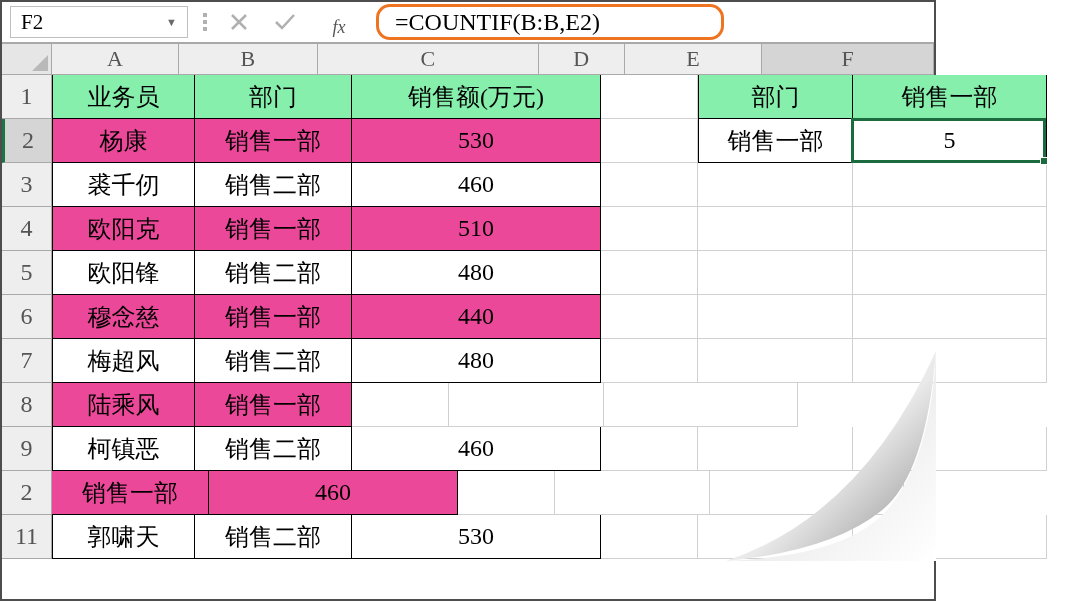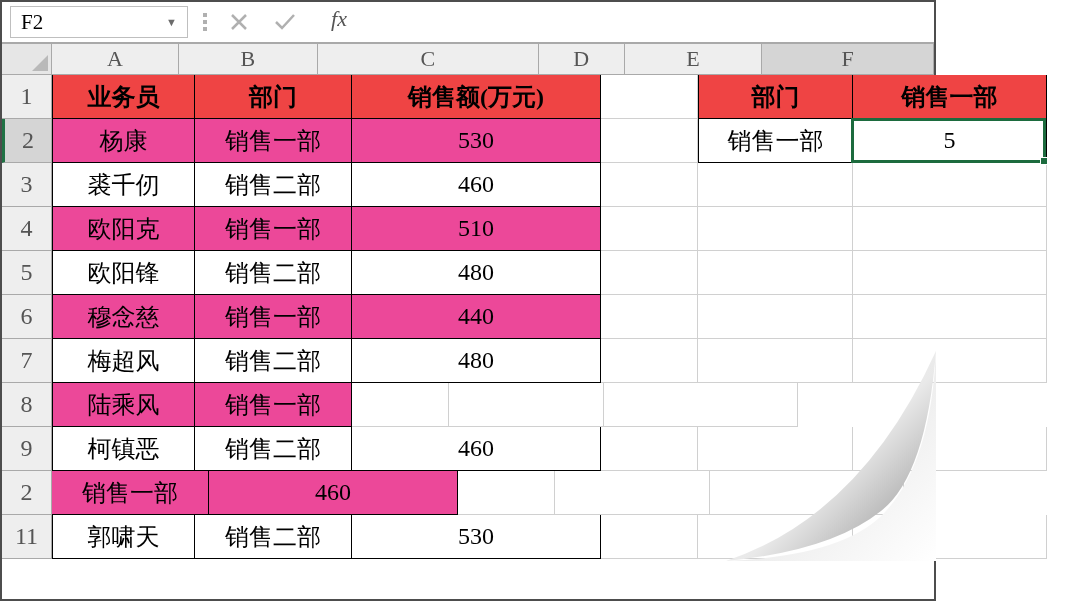--- a/index.html
+++ b/index.html
@@ -6,42 +6,42 @@
     body { background: #fff; width: 1077px; height: 603px; position: relative; overflow: hidden; }
     .outer-frame { border: 2px solid #4d4d4d; width: 936px; height: 601px; position: relative; background: #fff; }
     
     
     .formula-bar { display: flex; align-items: center; height: 42px; border-bottom: 2px solid #a9a9a9; padding: 4px 8px; gap: 12px; font-family: "Microsoft YaHei", Arial, sans-serif; }
     .namebox { width: 178px; height: 32px; border: 1px solid #bfbfbf; background: #fff; display: flex; align-items: center; padding: 0 10px; font-size: 21px; font-family: "Courier New", monospace; position: relative; }
     .namebox-arrow { margin-left: auto; color: #6b6b6b; font-size: 11px; }
     .drag-handle { width: 10px; display: flex; flex-direction: column; align-items: center; gap: 3px; color: #b0b0b0; }
     .drag-handle span { display: block; width: 4px; height: 4px; background: #b0b0b0; }
     .fb-btn { width: 34px; height: 32px; display: flex; align-items: center; justify-content: center; color: #a9a9a9; font-size: 22px; cursor: pointer; }
-    .fx-btn { width: 50px; height: 32px; display: flex; align-items: flex-start; justify-content: center; font-style: italic; font-size: 22px; color: #555; font-family: "Times New Roman", serif; }
+    .fx-btn { width: 50px; height: 32px; display: flex; align-items: flex-end; justify-content: center; font-style: italic; font-size: 18px; color: #555; font-family: "Times New Roman", serif; }
     .formula-input { flex: 0 0 auto; width: 348px; height: 36px; font-size: 24px; font-family: "Courier New", monospace; display: flex; align-items: center; padding: 0 16px; border: 3px solid #ee7422; border-radius: 14px; position: relative; }
     
     
     .sheet { position: relative; }
     .corner { position: absolute; top: 0; left: 0; width: 50px; height: 31px; background: #e6e6e6; border-right: 1px solid #a9a9a9; border-bottom: 1px solid #a9a9a9; }
     .corner svg { position: absolute; right: 3px; bottom: 3px; }
     .col-headers { display: flex; margin-left: 50px; height: 31px; }
     .col-head { border-right: 1px solid #a9a9a9; border-bottom: 1px solid #a9a9a9; background: #eee; display: flex; align-items: center; justify-content: center; font-size: 22px; font-family: "Times New Roman", serif; color: #555; cursor: pointer; }
     .col-head.active-col { background: #d5d5d5; }
     .row { display: flex; height: 44px; }
     .row-head { width: 50px; background: #eee; border-right: 1px solid #a9a9a9; border-bottom: 1px solid #a9a9a9; display: flex; align-items: center; justify-content: center; font-size: 24px; font-family: "Times New Roman", serif; color: #555; cursor: pointer; flex-shrink: 0; }
     .row-head.active-row { background: #d5d5d5; border-left: 3px solid #207245; }
     .cell { border-right: 1px solid #d0d0d0; border-bottom: 1px solid #d0d0d0; display: flex; align-items: center; justify-content: center; font-size: 24px; background: #fff; font-family: "SimSun", "Times New Roman", serif; cursor: cell; flex-shrink: 0; }
     .cell.num { font-family: "Times New Roman", serif; }
     
     
     .cA { width: 143px; } .cB { width: 157px; } .cC { width: 249px; }
     .cD { width: 97px; }  .cE { width: 155px; } .cF { width: 194px; }
     
     
-    .hdr-blue { background: #ef4444; font-weight: 700; border-right: 1px solid #000; border-bottom: 1px solid #000; }
+    .hdr-blue { background: #86efac; font-weight: 400; border-right: 1px solid #000; border-bottom: 1px solid #000; }
     .hdr-blue-first { border-left: 1px solid #000; }
     .pink { background: #ec4899; }
     .bordered { border-right: 1px solid #000; border-bottom: 1px solid #000; }
     .bordered-left { border-left: 1px solid #000; }
     
     
     .selected-wrap { position: absolute; pointer-events: none; border: 3px solid #1c6b3e; background: transparent; z-index: 5; }
     .fill-handle { position: absolute; right: -5px; bottom: -5px; width: 8px; height: 8px; background: #1c6b3e; border: 1px solid #fff; }
     
     
@@ -67,20 +67,23 @@
           <path d="M2 2 L16 16 M16 2 L2 16" stroke="#b0b0b0" stroke-width="2.5" fill="none"></path>
         </svg>
     </div>
     <div class="fb-btn">
       <svg width="22" height="18" viewBox="0 0 22 18">
           <path d="M2 9 L8 15 L20 2" stroke="#b0b0b0" stroke-width="2.5" fill="none"></path>
         </svg>
     </div>
     <div class="fx-btn">
       <span>fx</span>
+    </div>
+    <div class="formula-input">
+      <span>=COUNTIF(B:B,E2)</span>
     </div>
   </div>
 
   <div class="sheet">
     <div class="corner">
       <svg width="16" height="16">
           <polygon points="16,0 16,16 0,16" fill="#b9b9b9"></polygon>
         </svg>
     </div>
     <div class="col-headers">

